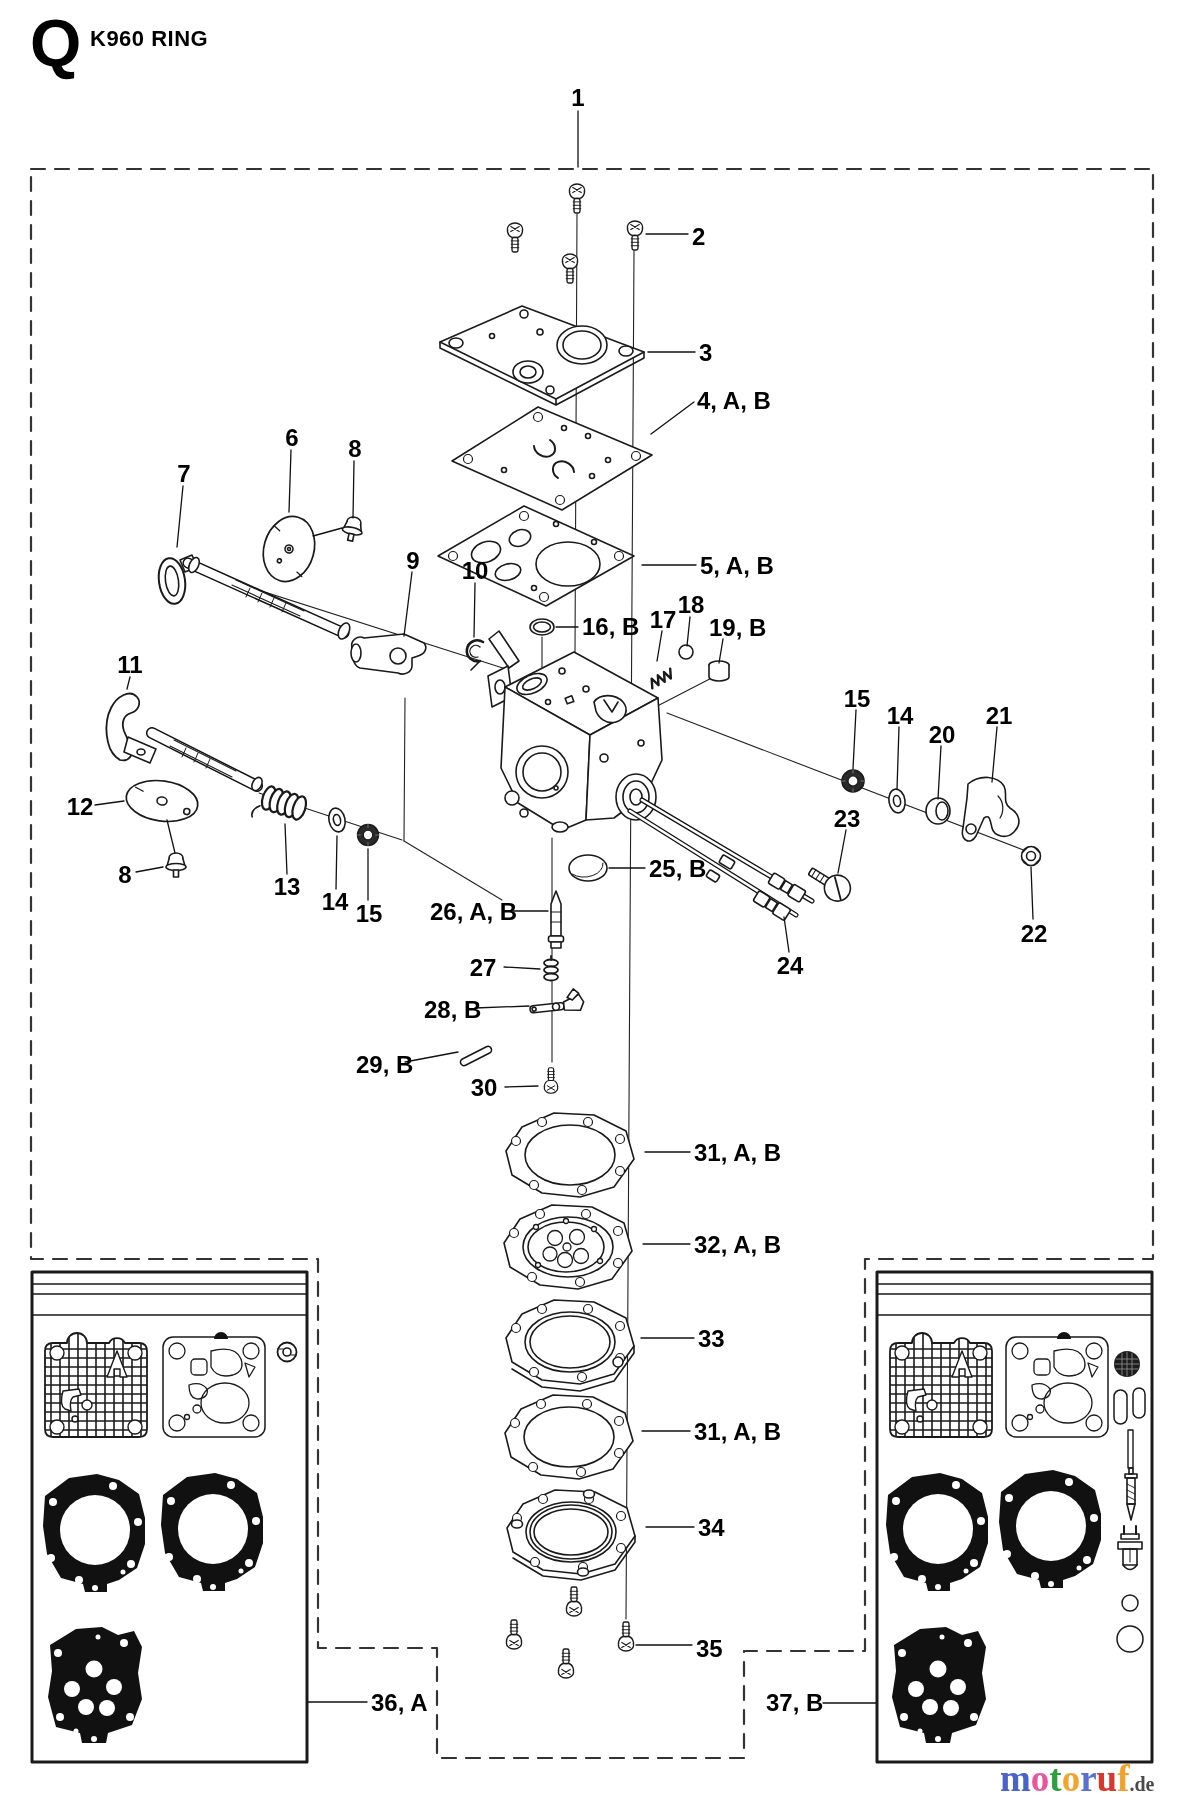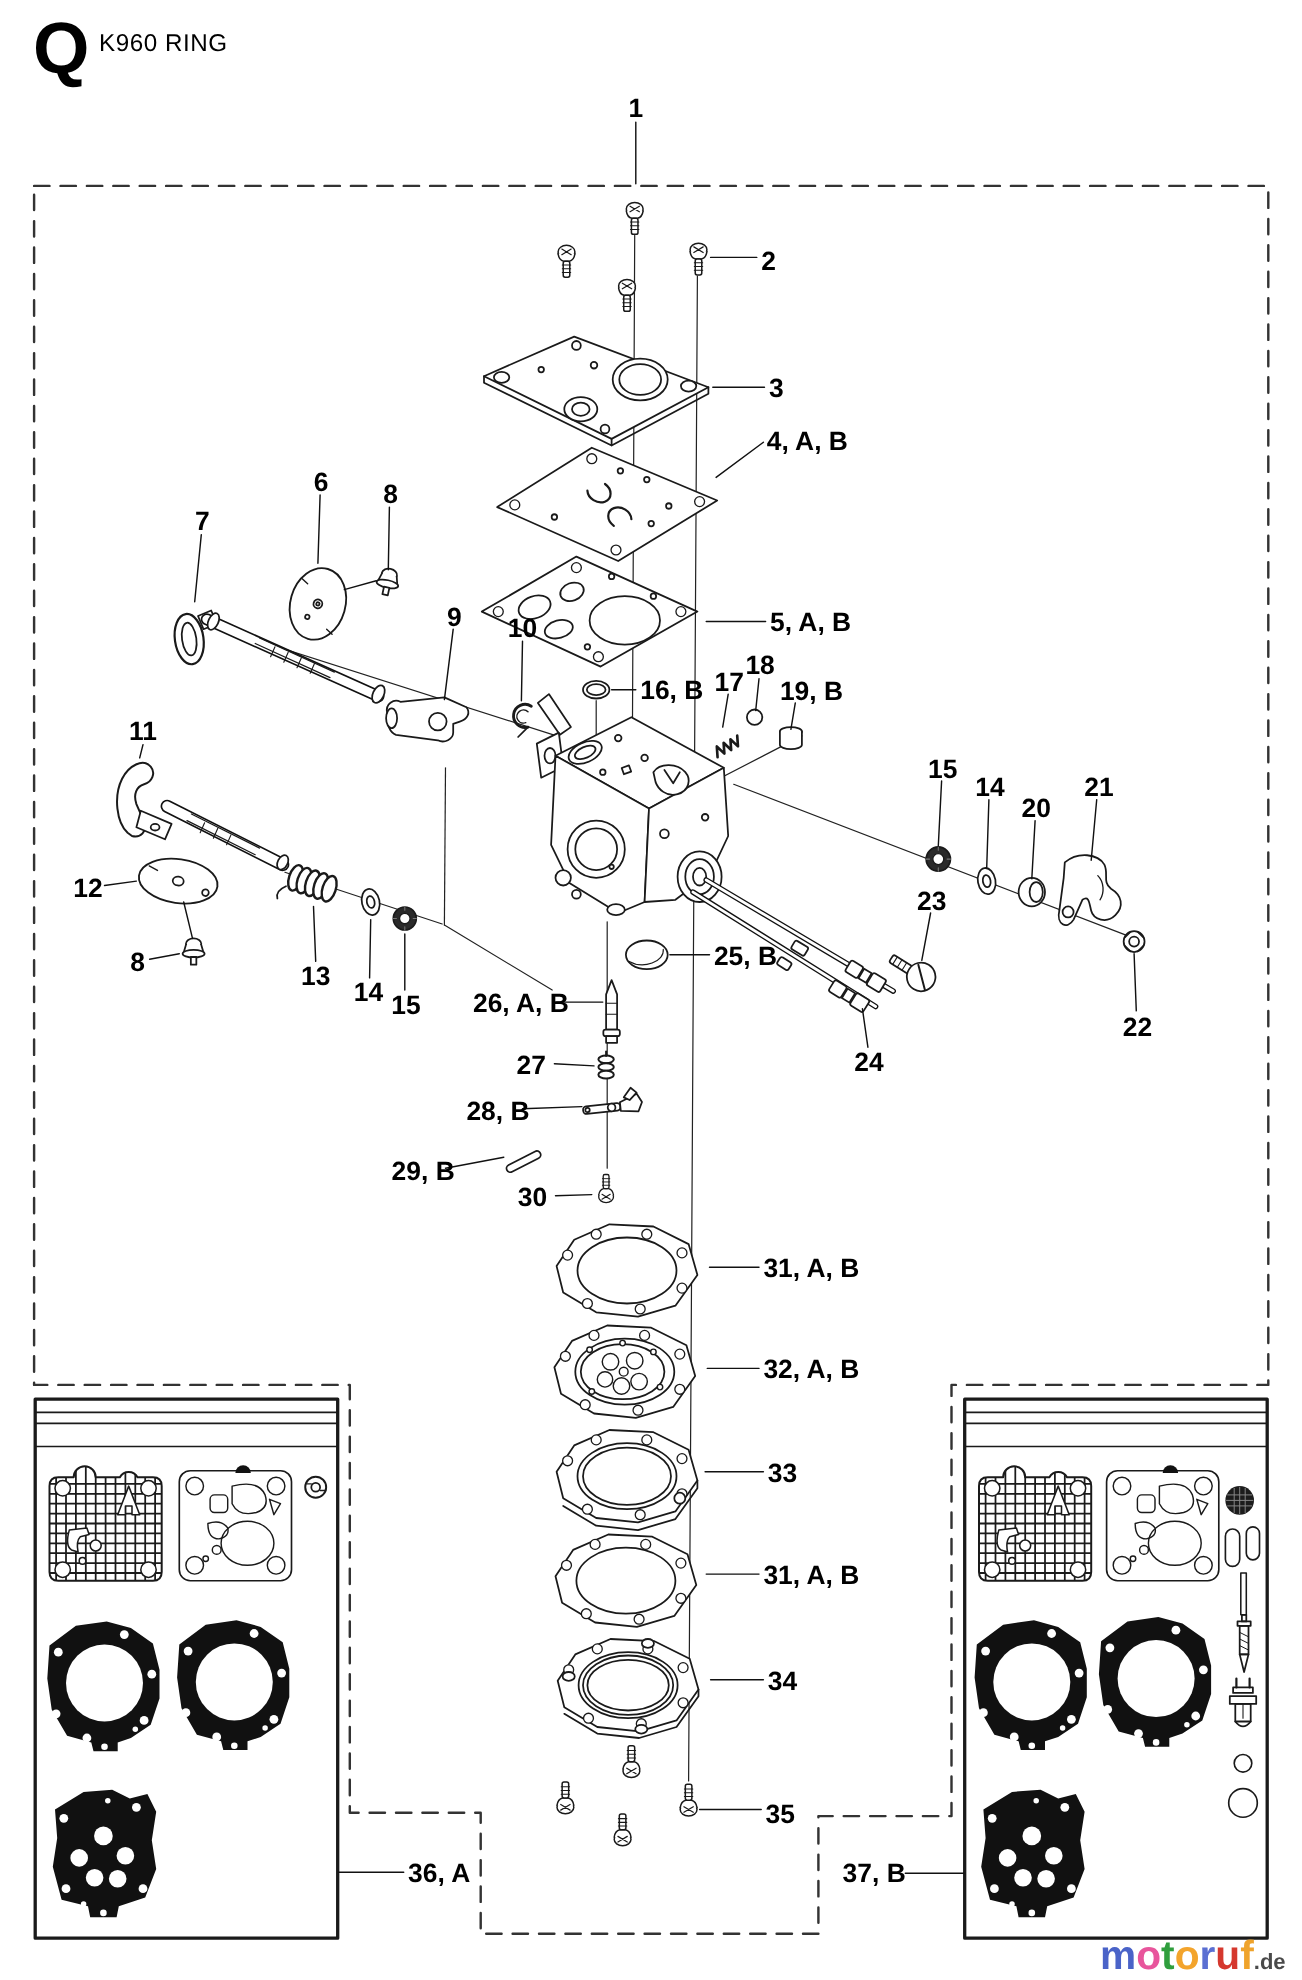--- a/index.html
+++ b/index.html
@@ -1,23 +1,23 @@
 <!DOCTYPE html>
 <html><head>
 <meta charset="utf-8">
 <style>
   html,body{margin:0;padding:0;background:#e8e8e8;}
   #page{position:relative;width:1184px;height:1800px;background:#ffffff;overflow:hidden;
         font-family:"Liberation Sans",sans-serif;}
   #hdr-letter{position:absolute;left:30px;top:10px;font-size:66px;font-weight:bold;color:#000;line-height:1;}
-  #hdr-title{position:absolute;left:90px;top:26px;font-size:22px;font-weight:normal;color:#000;letter-spacing:.5px;}
+  #hdr-title{position:absolute;left:90px;top:26px;font-size:22px;font-weight:bold;color:#000;letter-spacing:.5px;}
   svg{position:absolute;left:0;top:0;}
   svg .callout{font:bold 24px "Liberation Sans",sans-serif;fill:#000;}
   #watermark{position:absolute;left:1000px;top:1757px;white-space:nowrap;
-             font-family:Liberation Sans, sans-serif;font-weight:bold;}
+             font-family:Liberation Serif, serif;font-weight:bold;}
   #watermark .wl{font-size:37px;}
   #watermark .tld{font-size:20px;color:#4a4a4a;}
 </style>
 </head>
 <body>
 
 <div id="page">
   <div id="hdr-letter">Q</div>
   <div id="hdr-title">K960 RING</div>
 

